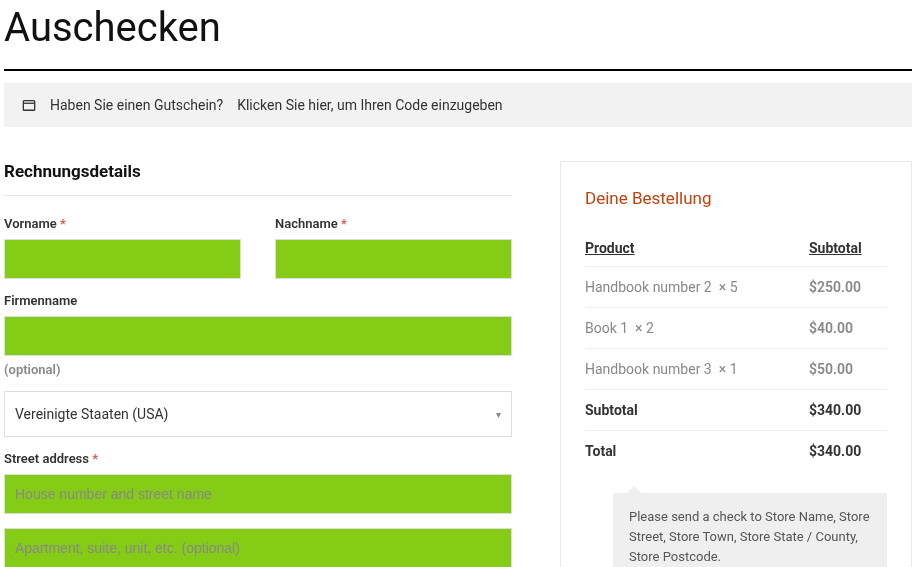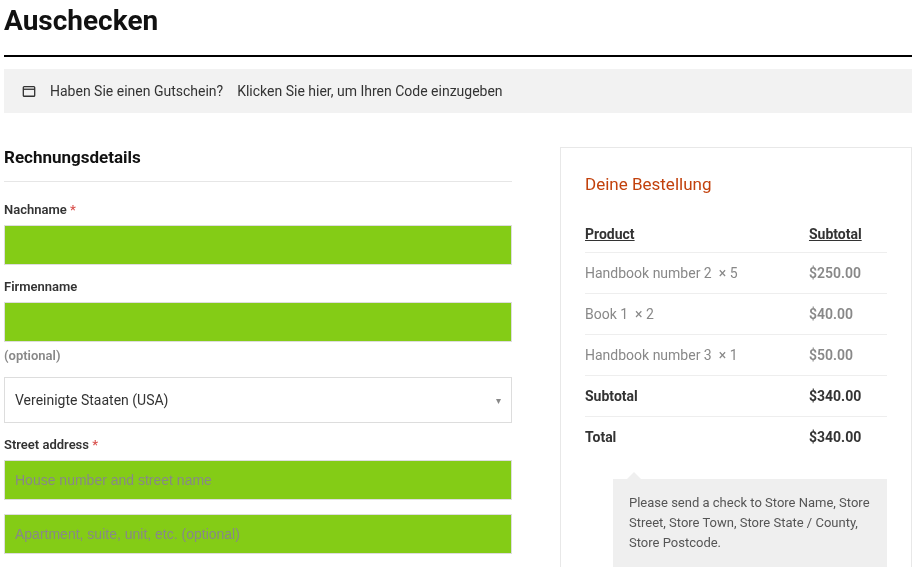--- a/index.html
+++ b/index.html
@@ -5,22 +5,22 @@
     * { box-sizing: border-box; margin: 0; padding: 0; }
     body {
       font-family: -apple-system, BlinkMacSystemFont, "Segoe UI", Roboto, Helvetica, Arial, sans-serif;
       color: #333;
       background: #fff;
       width: 916px;
       padding: 0;
     }
     .container { padding: 0 4px; }
     h1.page-title {
-      font-size: 28px;
-      font-weight: 700;
+      font-size: 40px;
+      font-weight: 400;
       color: #111;
       margin: 4px 0 18px 0;
     }
     hr.title-rule {
       border: none;
       border-top: 2px solid #000;
       margin-bottom: 12px;
     }
     .coupon-bar {
       background: #f2f2f2;
@@ -196,20 +196,27 @@
   </div>
 
   <div class="layout">
 
     <div class="billing">
       <h2>Rechnungsdetails</h2>
 
       <div class="row">
         <div class="field">
           <label class="fl">
+            <span>Vorname</span>
+            <span class="req">*</span>
+          </label>
+          <input class="txt narrow" type="text" style="">
+        </div>
+        <div class="field">
+          <label class="fl">
             <span>Nachname</span>
             <span class="req">*</span>
           </label>
           <input class="txt narrow" type="text" style="">
         </div>
       </div>
 
       <div class="field">
         <label class="fl">Firmenname</label>
         <input class="txt" type="text" style="">

